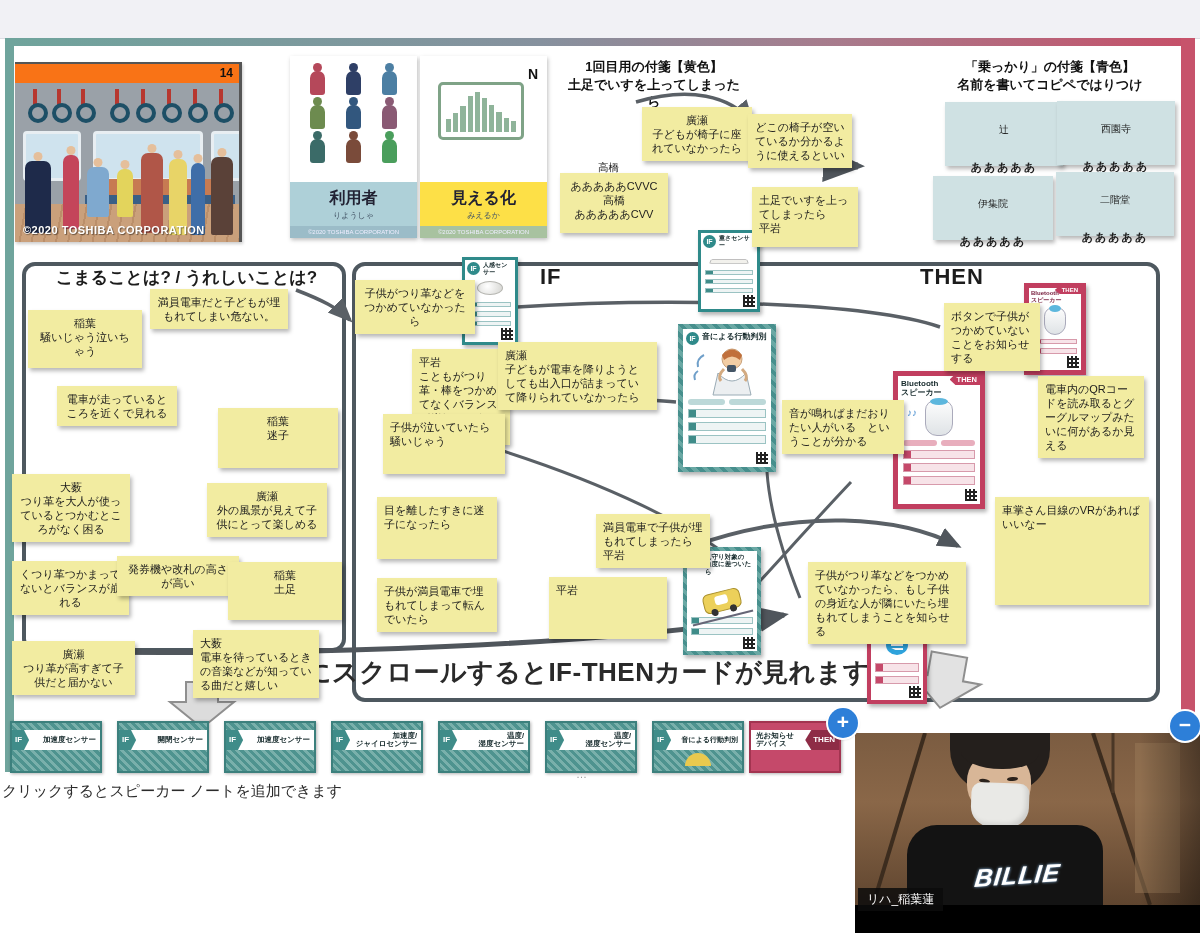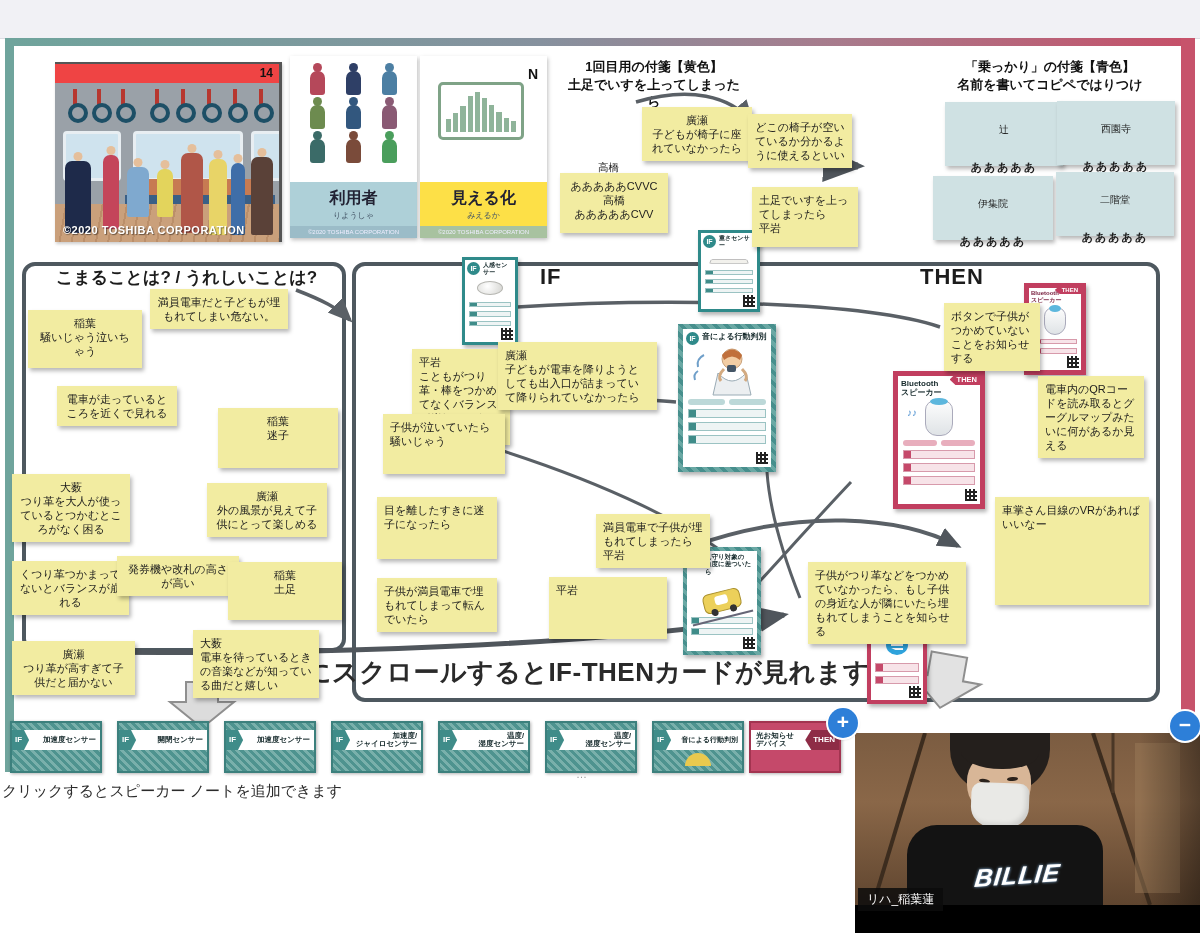--- a/index.html
+++ b/index.html
@@ -19,21 +19,21 @@
   
   .note{position:absolute;background:#f2eca1;box-shadow:2px 3px 4px rgba(0,0,0,.28);
         font-size:11px;line-height:1.28;padding:6px 7px;white-space:pre-line;text-align:center;z-index:4;}
   .note.ta-l{text-align:left;}
   .note.blue{background:#cfe1e3;}
   .note .nn{font-size:10px;margin:2px 0 9px;}
   .note .nb{font-weight:bold;letter-spacing:2px;}
   .hdr{position:absolute;font-weight:bold;font-size:13px;line-height:1.35;text-align:center;white-space:pre-line;z-index:2;color:#111;}
   .small-label{position:absolute;font-size:10.5px;z-index:4;}
   
-  .train{left:15px;top:62px;width:224px;height:178px;background:#ef4444;border-top:2px solid #555;border-right:3px solid #555;z-index:2;box-shadow:1px 2px 3px rgba(0,0,0,.2);margin-left:40px;}
+  .train{left:15px;top:62px;width:224px;height:178px;background:#f97316;border-top:2px solid #555;border-right:3px solid #555;z-index:2;box-shadow:1px 2px 3px rgba(0,0,0,.2);}
   .train .pageno{position:absolute;right:6px;top:2px;font-weight:bold;font-size:12px;color:#111;}
   .train .scene{position:absolute;left:0;top:19px;right:0;bottom:0;background:#9aa1a8;overflow:hidden;}
   .strap{position:absolute;width:4px;height:16px;background:#b7372f;top:6px;}
   .strap::after{content:"";position:absolute;left:-5px;top:14px;width:12px;height:12px;border:4px solid #1d4f66;border-radius:50%;background:transparent;}
   .window{position:absolute;top:48px;height:44px;background:#cfe3ee;border:3px solid #e8eef2;border-radius:4px;}
   .bench{position:absolute;left:78px;top:96px;width:130px;height:16px;background:#c77b52;border-radius:3px 3px 0 0;}
   .bluband{position:absolute;left:70px;top:112px;width:150px;height:10px;background:#3a5f86;}
   .floor{position:absolute;left:0;bottom:0;width:100%;height:38px;background:repeating-linear-gradient(100deg,#caa07b 0 10px,#bb8f6a 10px 12px);}
   .person{position:absolute;border-radius:7px 7px 2px 2px;}
   .person::before{content:"";position:absolute;top:-9px;left:50%;transform:translateX(-50%);width:9px;height:9px;border-radius:50%;background:#e5bf9b;}
@@ -275,32 +275,34 @@
 外の風景が見えて子供にとって楽しめる</div>
   <div class="note" style="left:12px;top:561px;width:103px">くつり革つかまってないとバランスが崩れる</div>
   <div class="note" style="left:117px;top:556px;width:108px">発券機や改札の高さが高い</div>
   <div class="note" style="left:228px;top:562px;width:100px;min-height:46px">稲葉
 土足</div>
   <div class="note" style="left:12px;top:641px;width:109px">廣瀬
 つり革が高すぎて子供だと届かない</div>
   <div class="note ta-l" style="left:193px;top:630px;width:112px">大薮
 電車を待っているときの音楽などが知っている曲だと嬉しい</div>
 
+  <div class="note" style="left:355px;top:280px;width:106px">子供がつり革などをつかめていなかったら</div>
   <div class="note ta-l" style="left:412px;top:349px;width:84px">平岩
 こともがつり革・棒をつかめてなくバランスが崩れてしまったら</div>
   <div class="note ta-l" style="left:498px;top:342px;width:145px">廣瀬
 子どもが電車を降りようとしても出入口が詰まっていて降りられていなかったら</div>
   <div class="note ta-l" style="left:383px;top:414px;width:108px;min-height:48px">子供が泣いていたら騒いじゃう</div>
   <div class="note ta-l" style="left:377px;top:497px;width:106px;min-height:50px">目を離したすきに迷子になったら</div>
   <div class="note ta-l" style="left:377px;top:578px;width:106px">子供が満員電車で埋もれてしまって転んでいたら</div>
   <div class="note ta-l" style="left:596px;top:514px;width:100px;min-height:40px">満員電車で子供が埋もれてしまったら　平岩</div>
   <div class="note ta-l" style="left:549px;top:577px;width:104px;height:50px">平岩</div>
 
   <div class="note ta-l" style="left:944px;top:303px;width:82px">ボタンで子供がつかめていないことをお知らせする</div>
   <div class="note ta-l" style="left:1038px;top:376px;width:92px">電車内のQRコードを読み取るとグーグルマップみたいに何があるか見える</div>
+  <div class="note ta-l" style="left:782px;top:400px;width:108px">音が鳴ればまだおりたい人がいる　ということが分かる</div>
   <div class="note ta-l" style="left:995px;top:497px;width:140px;height:96px">車掌さん目線のVRがあればいいなー</div>
   <div class="note ta-l" style="left:808px;top:562px;width:144px">子供がつり革などをつかめていなかったら、もし子供の身近な人が隣にいたら埋もれてしまうことを知らせる</div>
 
   <div class="dcard" style="left:462px;top:257px;width:56px;height:88px;border:3px solid #2f8a8a;background:#fff">
     <div class="inner" style="padding:2px">
       <div class="chead">
           <span class="badge-if">IF</span>
         <span class="ctitle" style="font-size:6px">人感センサー</span>
         </div>
       <div class="rsens"></div>

